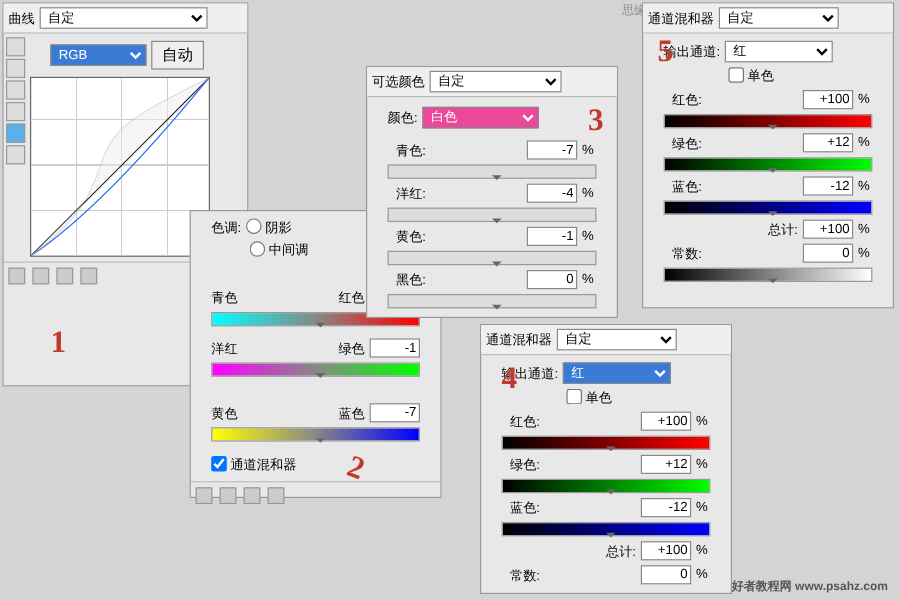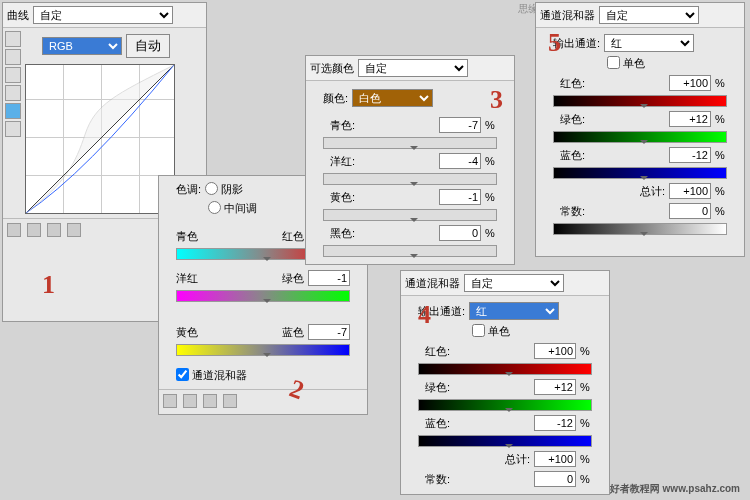--- a/index.html
+++ b/index.html
@@ -82,21 +82,21 @@
         <span>阴影</span>
       </label>
   </div>
   <div class="row">
       <span style="width:28px"></span>
       <label>
         <input type="radio" name="t" style="">
         <span>中间调</span>
       </label>
     </div>
-  <div class="row" style="margin-top:8px">
+  <div class="row" style="margin-top:20px">
     <span>青色</span>
     <span style="flex:1"></span>
     <span>红色</span>
     <input type="text" value="-4" style="">
   </div>
   <div class="row">
       <div class="slider grad-cr"></div>
     </div>
   <div class="row" style="margin-top:6px">
     <span>洋红</span>
@@ -131,21 +131,21 @@
 </div>
 <div class="red-mark" style="left:290px;top:375px;transform:rotate(20deg)">2</div>
 
 <div class="panel" style="left:305px;top:55px;width:210px;height:210px">
   <div class="hdr">
     <span>可选颜色</span>
     <select style="width:110px"><option>自定</option></select>
   </div>
   <div class="row" style="margin-top:6px">
     <span>颜色:</span>
-    <select style="width:81px;background:#a16207;color:#fff"><option>白色</option></select>
+    <select style="width:97px;background:#ec4899;color:#fff"><option>白色</option></select>
   </div>
   <div class="row" style="margin-top:6px">
       <span class="lbl">青色:</span>
       <span style="flex:1"></span>
       <input type="text" value="-7" style="">
       <span class="pct">%</span>
     </div>
   <div class="row">
       <div class="slider grad-plain"></div>
     </div>

